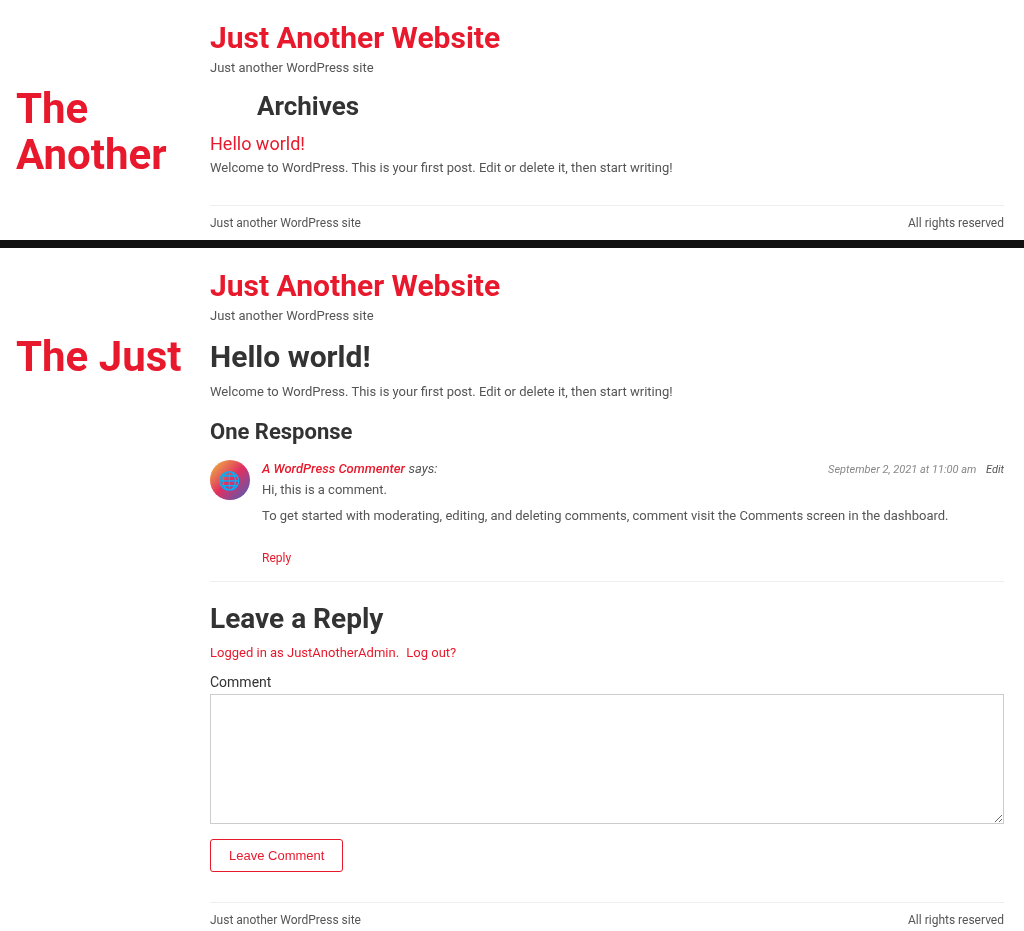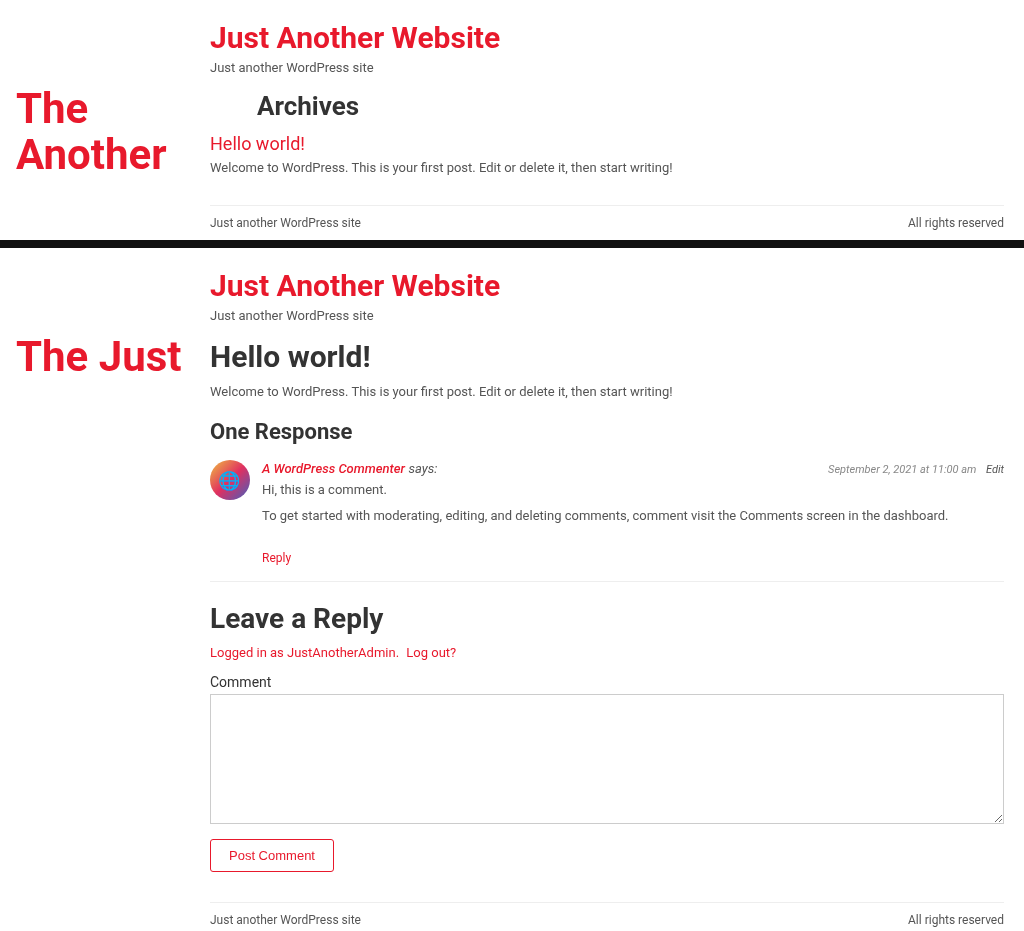--- a/index.html
+++ b/index.html
@@ -133,21 +133,21 @@
           </div>
 
           <div class="reply-section">
             <h2 class="reply-heading">Leave a Reply</h2>
             <p class="logged-in-msg">
               <span>Logged in as JustAnotherAdmin.</span>
               <a style="color:#e8192c; margin-left:4px;">Log out?</a>
             </p>
             <label class="comment-label">Comment</label>
             <textarea class="comment-textarea" style=""></textarea>
-            <button class="post-comment-btn">Post Comment</button>
+            <button class="post-comment-btn">Leave Comment</button>
           </div>
         </div>
 
         <div class="site-footer">
           <span>Just another WordPress site</span>
           <span>All rights reserved</span>
         </div>
       </div>
     </div>
   </div>

